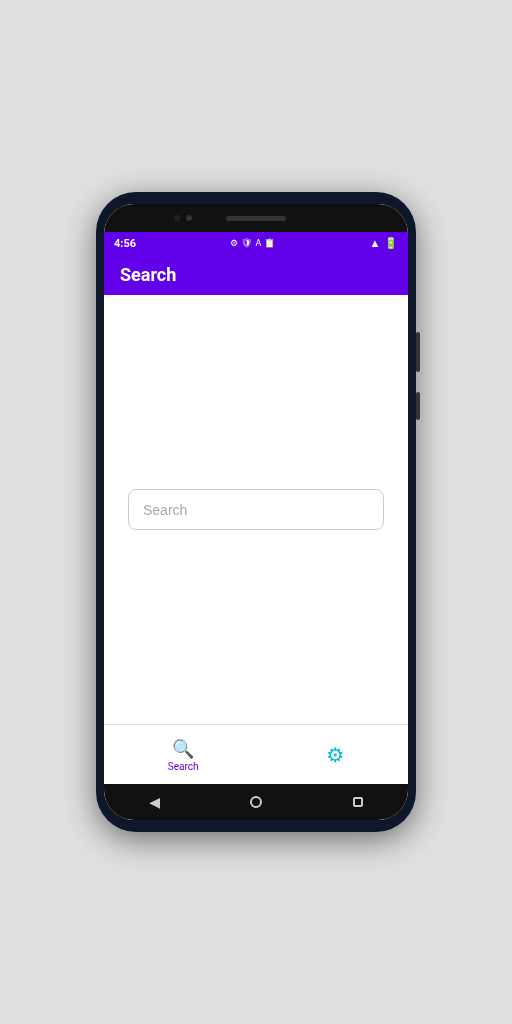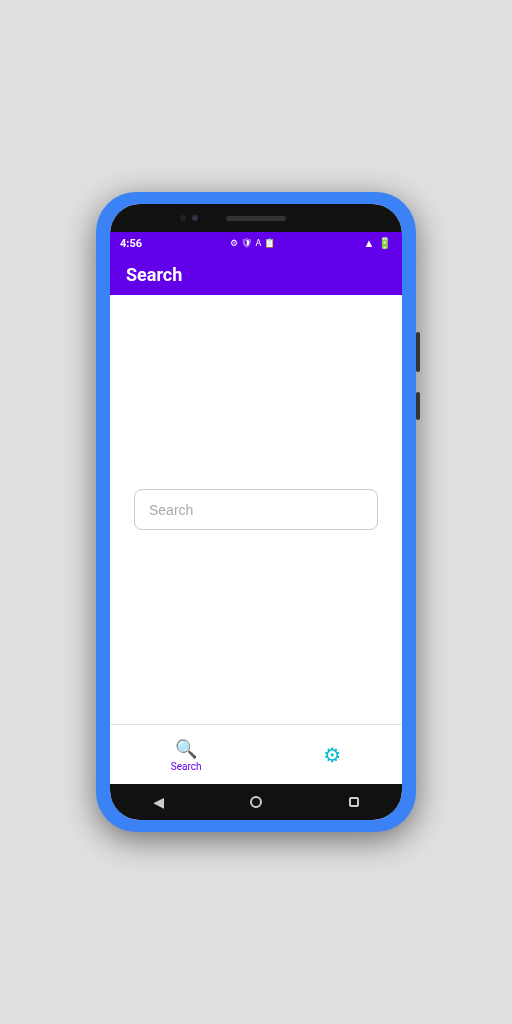--- a/index.html
+++ b/index.html
@@ -13,23 +13,23 @@
       display: flex;
       justify-content: center;
       align-items: center;
       min-height: 100vh;
       font-family: 'Roboto', Arial, sans-serif;
     }
 
     .phone-outer {
       width: 320px;
       height: 640px;
-      background: #3b82f6;
+      background: #0f172a;
       border-radius: 40px;
-      padding: 12px 14px;
+      padding: 12px 8px;
       position: relative;
       box-shadow: 0 8px 32px rgba(0,0,0,0.5);
     }
 
     .phone-side-btn {
       position: absolute;
       right: -4px;
       background: #333;
       border-radius: 2px;
     }

